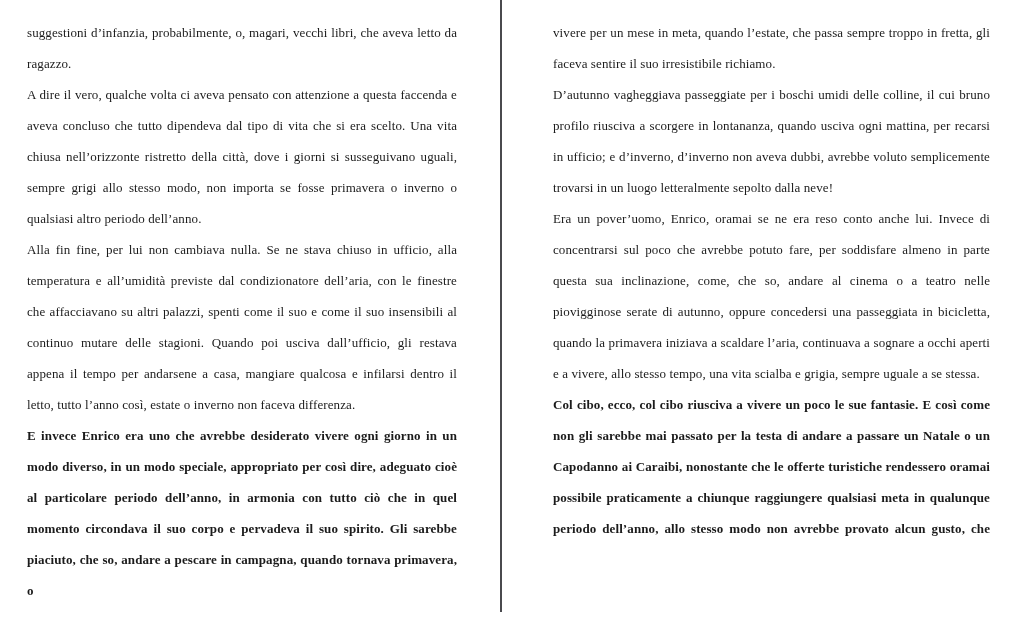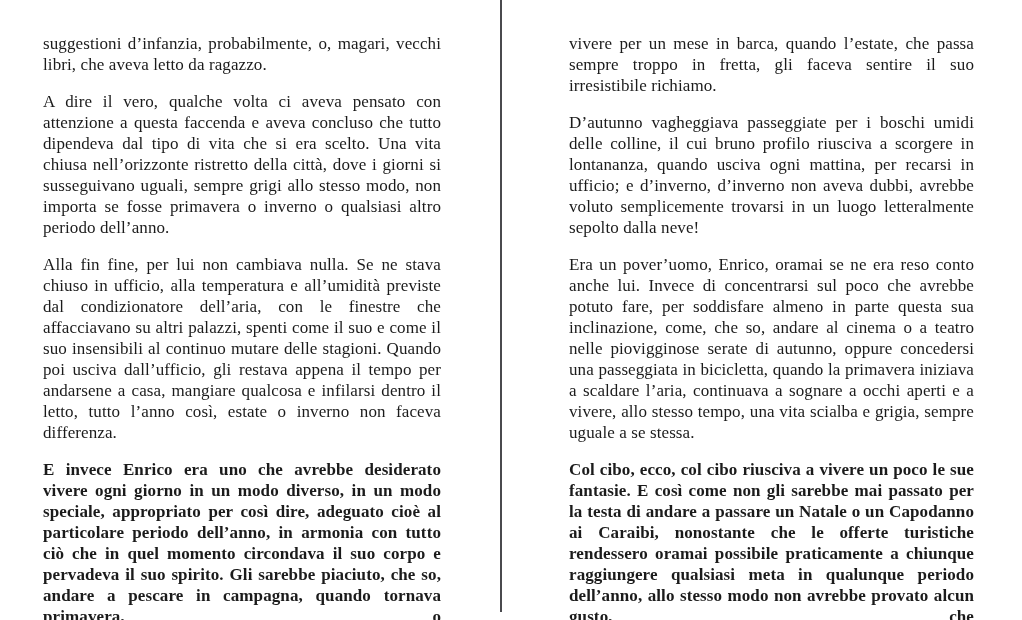--- a/index.html
+++ b/index.html
@@ -20,23 +20,23 @@
     background: #ffffff;
   }
   .page {
     position: absolute;
     top: 17px;
     color: #1b1b1b;
   }
   .page-left  { left: 27px;  width: 430px; }
   .page-right { left: 553px; width: 437px; }
   .page p {
-    margin: 16px;
-    font-size: 17px;
-    line-height: 21px;
+    margin: 0;
+    font-size: 13px;
+    line-height: 31px;
     text-align: justify;
     text-justify: inter-word;
     hyphens: none;
     letter-spacing: 0.1px;
   }
   
   .cont-end { text-align-last: justify; font-weight: bold; }
   .divider {
     position: absolute;
     left: 500px;
@@ -54,19 +54,19 @@
   <div class="page page-left">
     <p>suggestioni d’infanzia, probabilmente, o, magari, vecchi libri, che aveva letto da ragazzo.</p>
     <p>A dire il vero, qualche volta ci aveva pensato con attenzione a questa faccenda e aveva concluso che tutto dipendeva dal tipo di vita che si era scelto. Una vita chiusa nell’orizzonte ristretto della città, dove i giorni si susseguivano uguali, sempre grigi allo stesso modo, non importa se fosse primavera o inverno o qualsiasi altro periodo dell’anno.</p>
     <p>Alla fin fine, per lui non cambiava nulla. Se ne stava chiuso in ufficio, alla temperatura e all’umidità previste dal condizionatore dell’aria, con le finestre che affacciavano su altri palazzi, spenti come il suo e come il suo insensibili al continuo mutare delle stagioni. Quando poi usciva dall’ufficio, gli restava appena il tempo per andarsene a casa, mangiare qualcosa e infilarsi dentro il letto, tutto l’anno così, estate o inverno non faceva differenza.</p>
     <p class="cont-end">E invece Enrico era uno che avrebbe desiderato vivere ogni giorno in un modo diverso, in un modo speciale, appropriato per così dire, adeguato cioè al particolare periodo dell’anno, in armonia con tutto ciò che in quel momento circondava il suo corpo e pervadeva il suo spirito. Gli sarebbe piaciuto, che so, andare a pescare in campagna, quando tornava primavera, o</p>
   </div>
 
   <div class="divider"></div>
 
   <div class="page page-right">
-    <p>vivere per un mese in barca, quando l’estate, che passa sempre troppo in fretta, gli faceva sentire il suo irresistibile richiamo.</p>
+    <p>vivere per un mese in meta, quando l’estate, che passa sempre troppo in fretta, gli faceva sentire il suo irresistibile richiamo.</p>
     <p>D’autunno vagheggiava passeggiate per i boschi umidi delle colline, il cui bruno profilo riusciva a scorgere in lontananza, quando usciva ogni mattina, per recarsi in ufficio; e d’inverno, d’inverno non aveva dubbi, avrebbe voluto semplicemente trovarsi in un luogo letteralmente sepolto dalla neve!</p>
     <p>Era un pover’uomo, Enrico, oramai se ne era reso conto anche lui. Invece di concentrarsi sul poco che avrebbe potuto fare, per soddisfare almeno in parte questa sua inclinazione, come, che so, andare al cinema o a teatro nelle piovigginose serate di autunno, oppure concedersi una passeggiata in bicicletta, quando la primavera iniziava a scaldare l’aria, continuava a sognare a occhi aperti e a vivere, allo stesso tempo, una vita scialba e grigia, sempre uguale a se stessa.</p>
     <p class="cont-end">Col cibo, ecco, col cibo riusciva a vivere un poco le sue fantasie. E così come non gli sarebbe mai passato per la testa di andare a passare un Natale o un Capodanno ai Caraibi, nonostante che le offerte turistiche rendessero oramai possibile praticamente a chiunque raggiungere qualsiasi meta in qualunque periodo dell’anno, allo stesso modo non avrebbe provato alcun gusto, che</p>
   </div>
 
 </div>
 
 </body></html>

